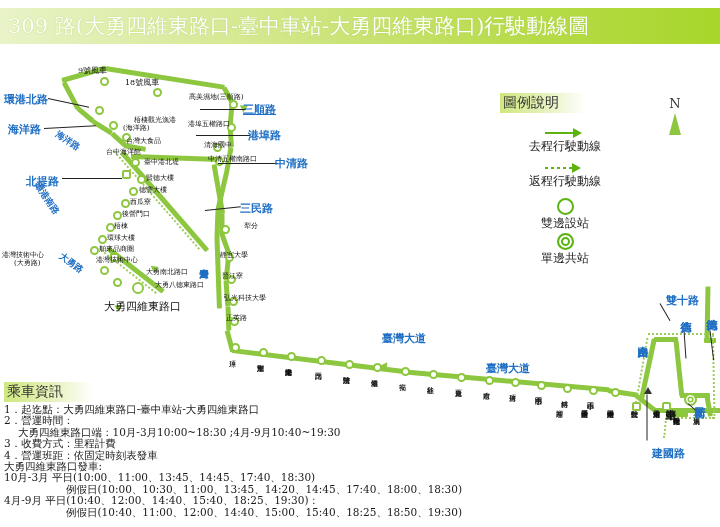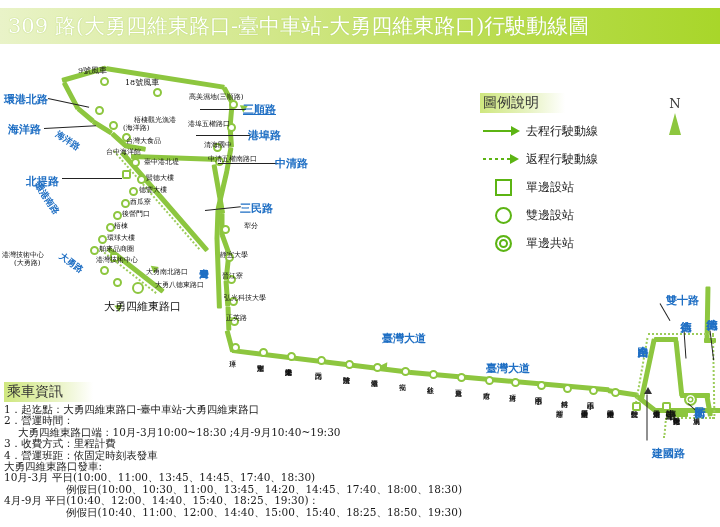--- a/index.html
+++ b/index.html
@@ -22,23 +22,23 @@
     font-size:21px;color:#ffffff;letter-spacing:0px;
     padding-left:8px;white-space:nowrap;
     text-shadow:0 0 1px #9bc93a;
   }
 
   
   .legend{position:absolute;left:480px;top:92px;width:170px;}
   .legend-title{
     display:inline-block;font-size:14px;color:#333;
     background:linear-gradient(to right,#cfe77f 0%,#e6f2bf 55%,#ffffff 100%);
-    padding:1px 26px 1px 3px;font-family:"DejaVu Serif","Liberation Serif",serif;
-  }
-  .legend-row{display:flex;align-items:center;height:20px;margin-top:8px;}
+    padding:1px 26px 1px 3px;font-family:"DejaVu Serif","Liberation Serif",serif;margin-left:20px;
+  }
+  .legend-row{display:flex;align-items:center;height:20px;margin-top:15px;flex-direction:column;}
   .legend-sym{width:46px;display:flex;align-items:center;justify-content:center;}
   .legend-lbl{font-size:12px;color:#222;font-family:"DejaVu Serif","Liberation Serif",serif;white-space:nowrap;}
   .lsym-solid{width:40px;height:10px;position:relative;}
   .lsym-solid::before{content:"";position:absolute;left:0;top:4px;width:30px;height:2px;background:#5cb413;}
   .lsym-solid::after{content:"";position:absolute;left:28px;top:0;width:0;height:0;
       border-left:9px solid #5cb413;border-top:5px solid transparent;border-bottom:5px solid transparent;}
   .lsym-dot{width:40px;height:10px;position:relative;}
   .lsym-dot::before{content:"";position:absolute;left:0;top:4px;width:28px;height:2px;
       background:repeating-linear-gradient(to right,#5cb413 0 3px,transparent 3px 6px);}
   .lsym-dot::after{content:"";position:absolute;left:27px;top:0;width:0;height:0;
@@ -316,26 +316,20 @@
       <span class="legend-lbl">去程行駛動線</span>
     </div>
     <div class="legend-row">
       <span class="legend-sym">
           <span class="lsym-dot"></span>
         </span>
       <span class="legend-lbl">返程行駛動線</span>
     </div>
     <div class="legend-row">
       <span class="legend-sym">
-          <span class="lsym-sq"></span>
-        </span>
-      <span class="legend-lbl">單邊設站</span>
-    </div>
-    <div class="legend-row">
-      <span class="legend-sym">
           <span class="lsym-ci"></span>
         </span>
       <span class="legend-lbl">雙邊設站</span>
     </div>
     <div class="legend-row">
       <span class="legend-sym">
           <span class="lsym-dci"></span>
         </span>
       <span class="legend-lbl">單邊共站</span>
     </div>

